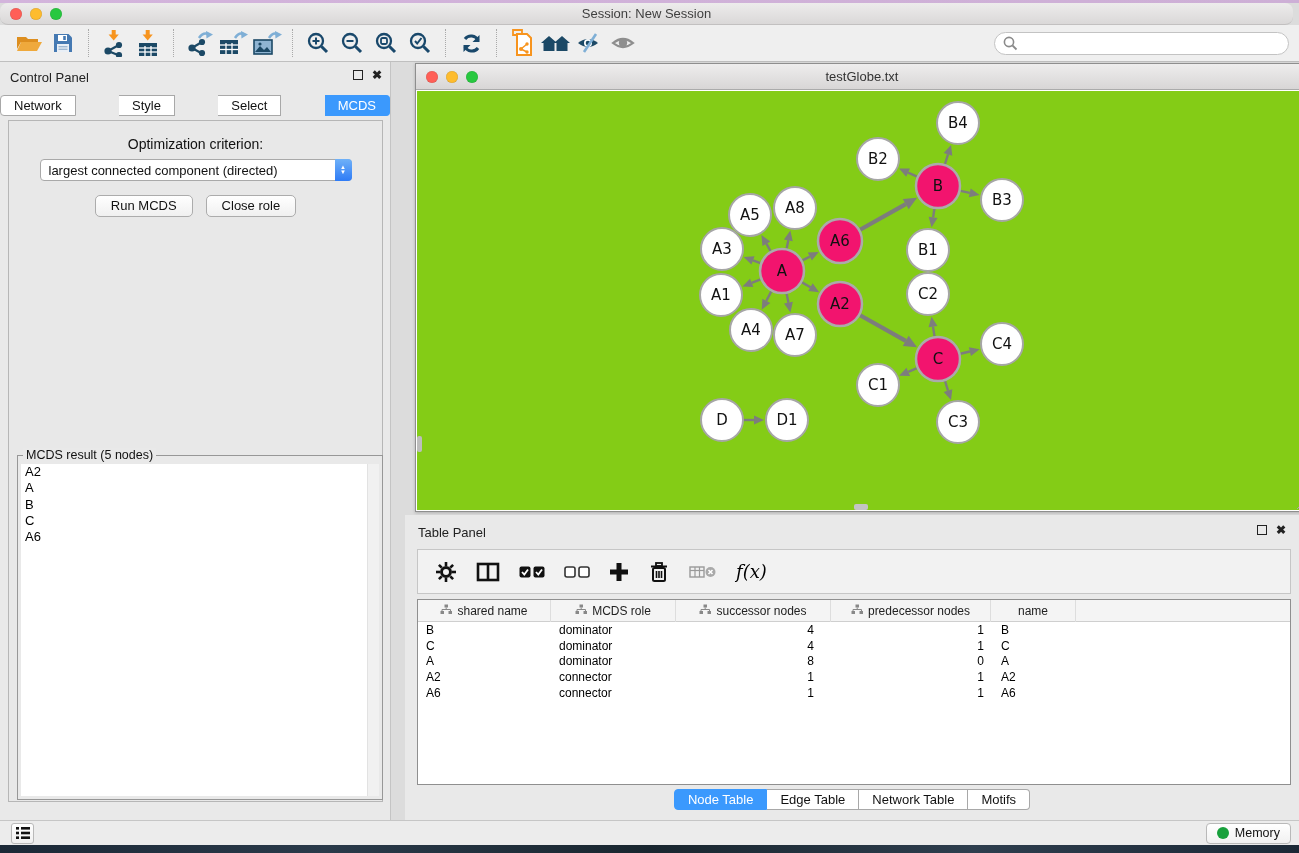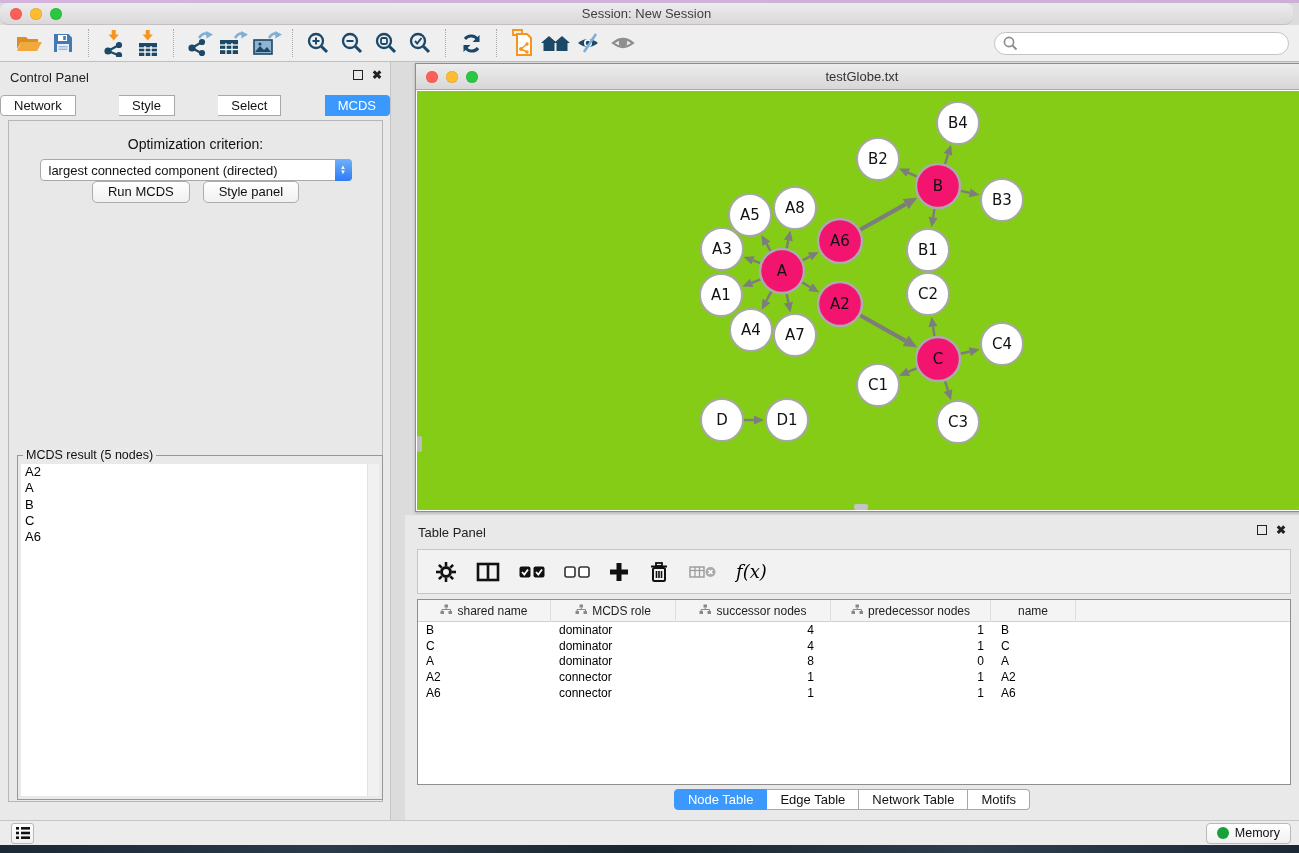--- a/index.html
+++ b/index.html
@@ -45,21 +45,21 @@
   .tab.active { background:#3B99FD; border-color:#3B99FD; color:#fff; }
   .cp-box { position:absolute; left:8px; top:58px; width:375px; height:682px;
     border:1px solid #B6B6B6; background:#E8E8E8; display:flex; flex-direction:column; align-items:center; padding-top:15px; }
   .opt-label { font-size:14px; color:#111; }
   .criterion { margin-top:7px; width:312px; height:22px; background:#fff; border:1px solid #A9A9A9;
     border-radius:4px; display:flex; align-items:center; position:relative; }
   .criterion .val { font-size:13px; padding-left:8px; color:#111; flex:1; white-space:nowrap; }
   .spinner { width:17px; height:22px; margin:-1px -1px 0 0; border-radius:0 4px 4px 0;
     background:linear-gradient(#6FB1F8,#2E7BF6); display:flex; flex-direction:column;
     align-items:center; justify-content:center; color:#fff; font-size:6px; line-height:5px; }
-  .btn-row { display:flex; gap:13px; }
+  .btn-row { display:flex; gap:13px; margin-top:14px; }
   .pbtn { height:22px; line-height:20px; font-size:13px; padding:0 15px; background:linear-gradient(#FFFFFF,#F0F0F0);
     border:1px solid #ACACAC; border-radius:5px; color:#111; }
   .mcds-field { position:absolute; left:17px; top:393px; width:366px; height:345px;
     border:1px solid #979797; background:#E9E9E9; }
   .mcds-legend { position:absolute; top:-8px; left:5px; background:#E9E9E9; padding:0 3px; font-size:12.5px; color:#111; }
   .mcds-list { position:absolute; left:3px; right:15px; top:8px; bottom:3px; background:#fff; overflow:hidden; }
   .mcds-scroll { position:absolute; right:3px; top:8px; bottom:3px; width:12px; background:#F1F1F1; border-left:1px solid #E2E2E2; }
   .mcds-item { font-size:13px; line-height:16.3px; padding-left:4px; color:#000; }
 
   
@@ -283,21 +283,21 @@
       <div class="opt-label">Optimization criterion:</div>
       <div class="criterion">
         <span class="val">largest connected component (directed)</span>
         <span class="spinner">
             <span>▲</span>
             <span>▼</span>
           </span>
       </div>
       <div class="btn-row">
         <span class="pbtn">Run MCDS</span>
-        <span class="pbtn">Style panel</span>
+        <span class="pbtn">Close role</span>
       </div>
     </div>
     <div class="mcds-field">
       <span class="mcds-legend">MCDS result (5 nodes)</span>
       <div class="mcds-list" id="mcds-list">
           <div class="mcds-item">A2</div>
           <div class="mcds-item">A</div>
           <div class="mcds-item">B</div>
           <div class="mcds-item">C</div>
           <div class="mcds-item">A6</div>

